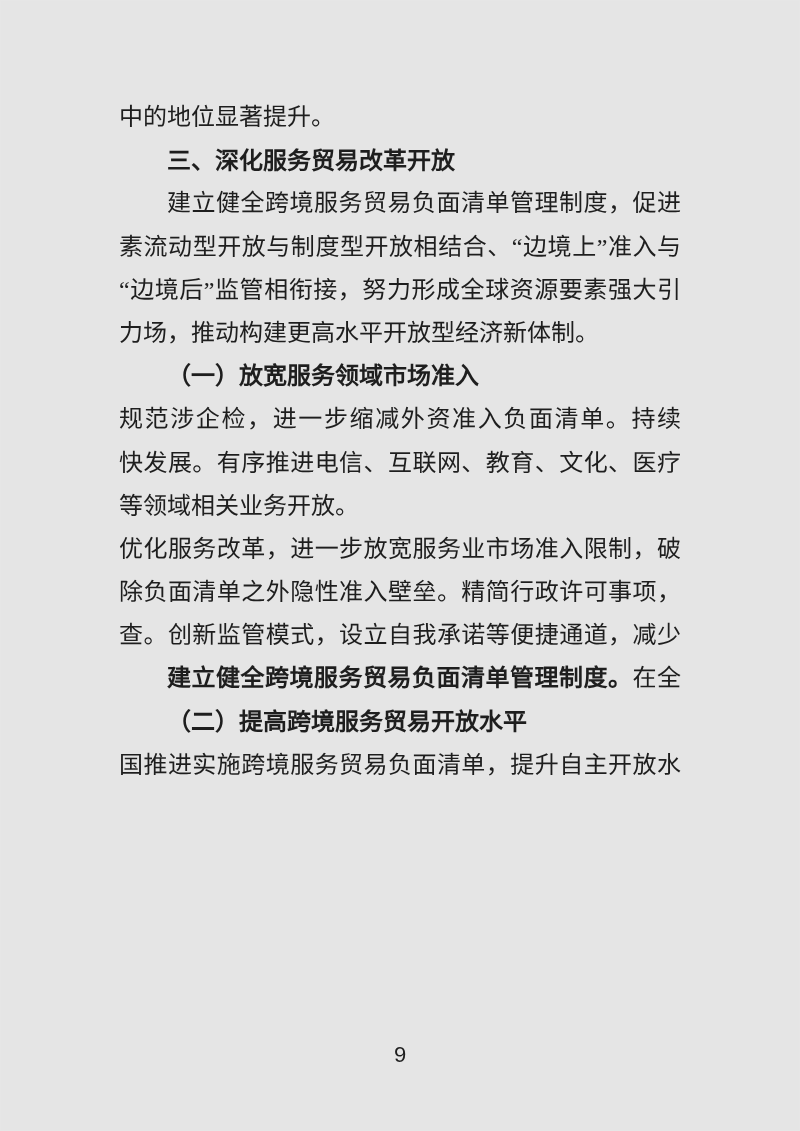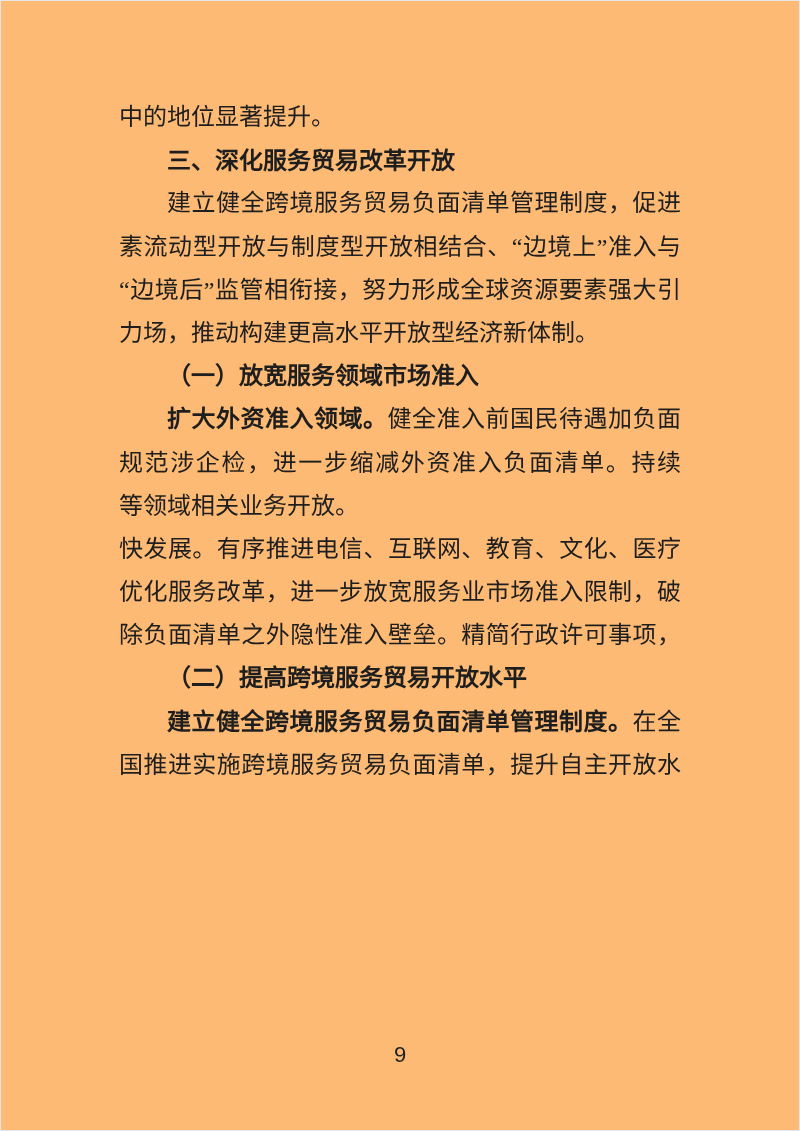--- a/index.html
+++ b/index.html
@@ -4,21 +4,21 @@
 <style>
   html, body {
     margin: 0;
     padding: 0;
     background: #ffffff;
   }
   .page {
     position: relative;
     width: 800px;
     height: 1131px;
-    background: #fdba74;
+    background: #e5e5e5;
     box-sizing: border-box;
     border: 1px solid #e6e6e6;
     overflow: hidden;
     font-family: "Liberation Serif", "DejaVu Serif", serif;
     color: #1e1e1e;
   }
   .content {
     position: absolute;
     left: 118px;
     top: 95px;
@@ -67,24 +67,24 @@
 
 <div class="page">
   <div class="content">
       <div class="line body"><span>中的地位显著提升。</span></div>
       <div class="line heading indent"><span class="seg-bold">三、深化服务贸易改革开放</span></div>
       <div class="line body justify indent"><span>建立健全跨境服务贸易负面清单管理制度，促进要</span></div>
       <div class="line body justify"><span>素流动型开放与制度型开放相结合、“边境上”准入与</span></div>
       <div class="line body justify"><span>“边境后”监管相衔接，努力形成全球资源要素强大引</span></div>
       <div class="line body"><span>力场，推动构建更高水平开放型经济新体制。</span></div>
       <div class="line subheading indent"><span class="seg-bold">（一）放宽服务领域市场准入</span></div>
-      <div class="line body justify indent"><span class="seg-bold">扩大外资准入领域。</span><span>健全准入前国民待遇加负面</span></div>
       <div class="line body justify"><span>规范涉企检，进一步缩减外资准入负面清单。持续</span></div>
+      <div class="line body justify"><span>快发展。有序推进电信、互联网、教育、文化、医疗</span></div>
       <div class="line body"><span>等领域相关业务开放。</span></div>
-      <div class="line body justify"><span>快发展。有序推进电信、互联网、教育、文化、医疗</span></div>
       <div class="line body justify"><span>优化服务改革，进一步放宽服务业市场准入限制，破</span></div>
       <div class="line body justify"><span>除负面清单之外隐性准入壁垒。精简行政许可事项，</span></div>
+      <div class="line body justify"><span>查。创新监管模式，设立自我承诺等便捷通道，减少</span></div>
+      <div class="line body justify indent"><span class="seg-bold">建立健全跨境服务贸易负面清单管理制度。</span><span>在全</span></div>
       <div class="line subheading indent"><span class="seg-bold">（二）提高跨境服务贸易开放水平</span></div>
-      <div class="line body justify indent"><span class="seg-bold">建立健全跨境服务贸易负面清单管理制度。</span><span>在全</span></div>
       <div class="line body justify"><span>国推进实施跨境服务贸易负面清单，提升自主开放水</span></div>
     </div>
   <div class="footer">9</div>
 </div>
 
 </body></html>

